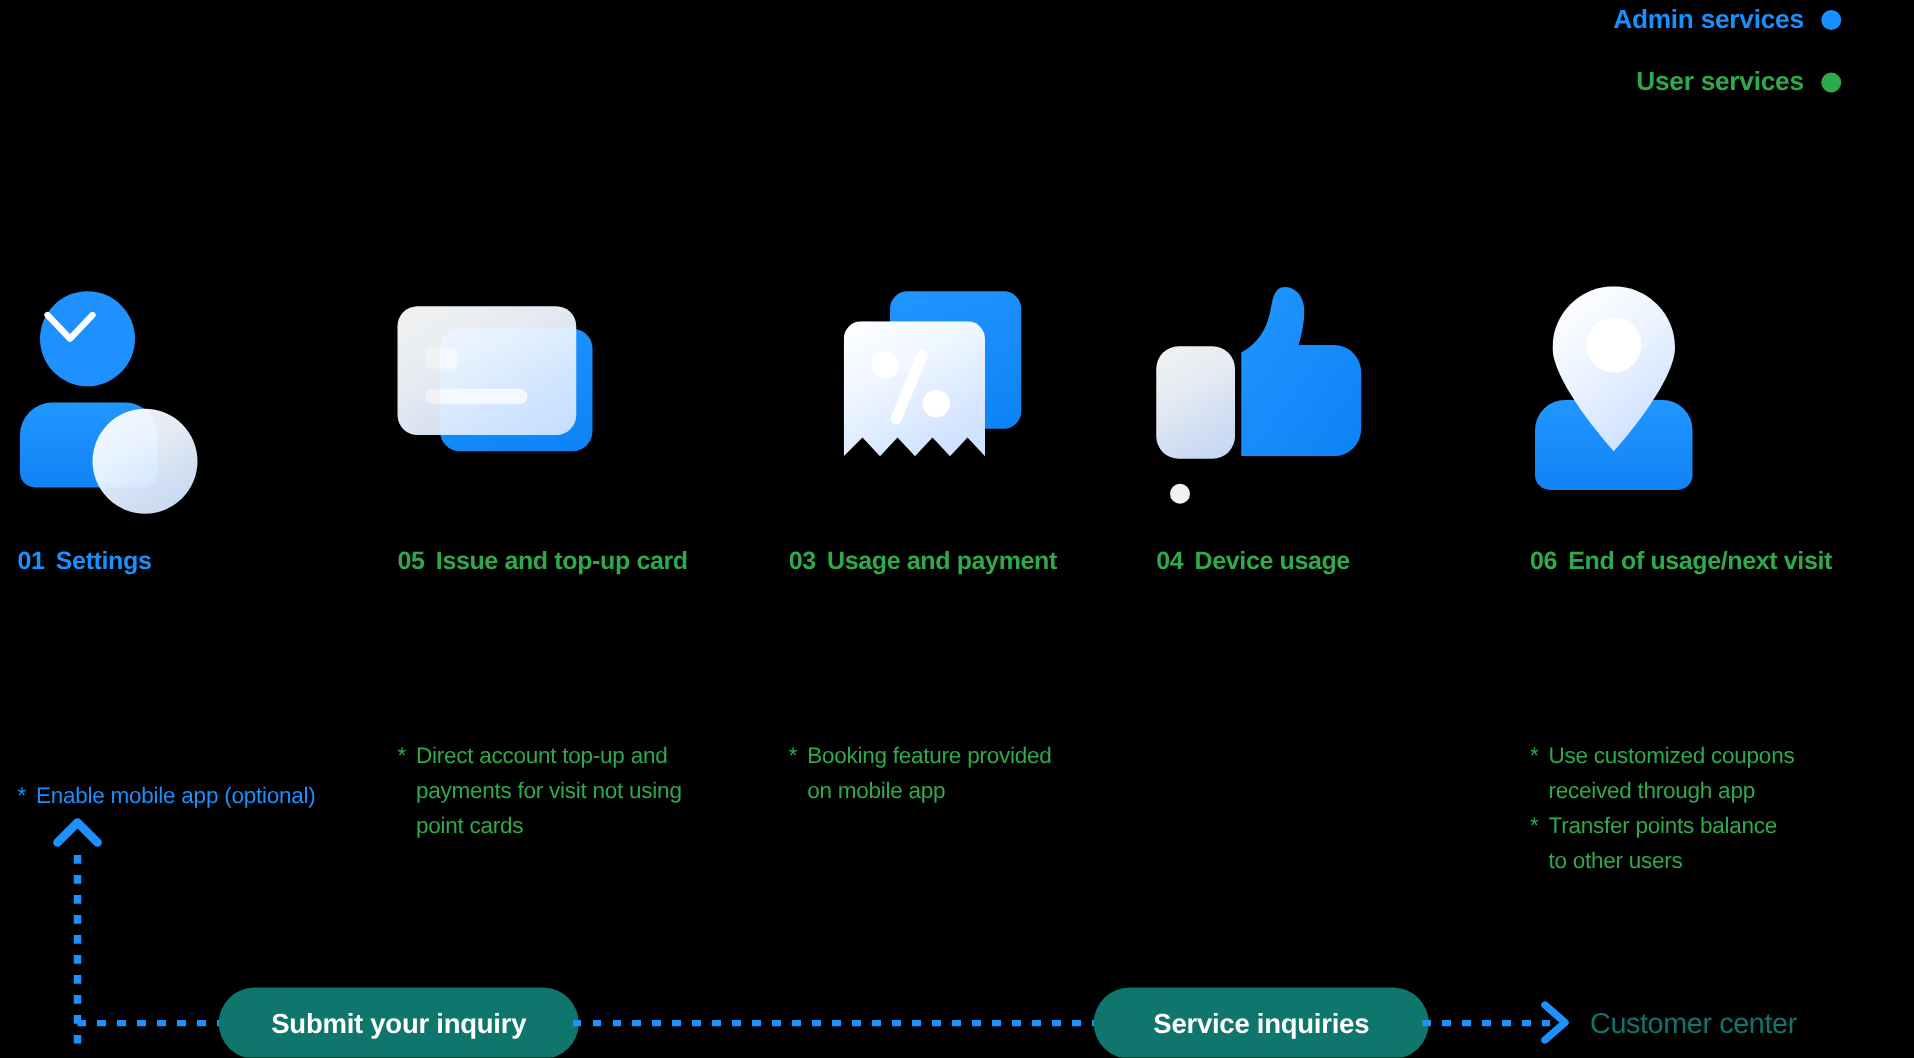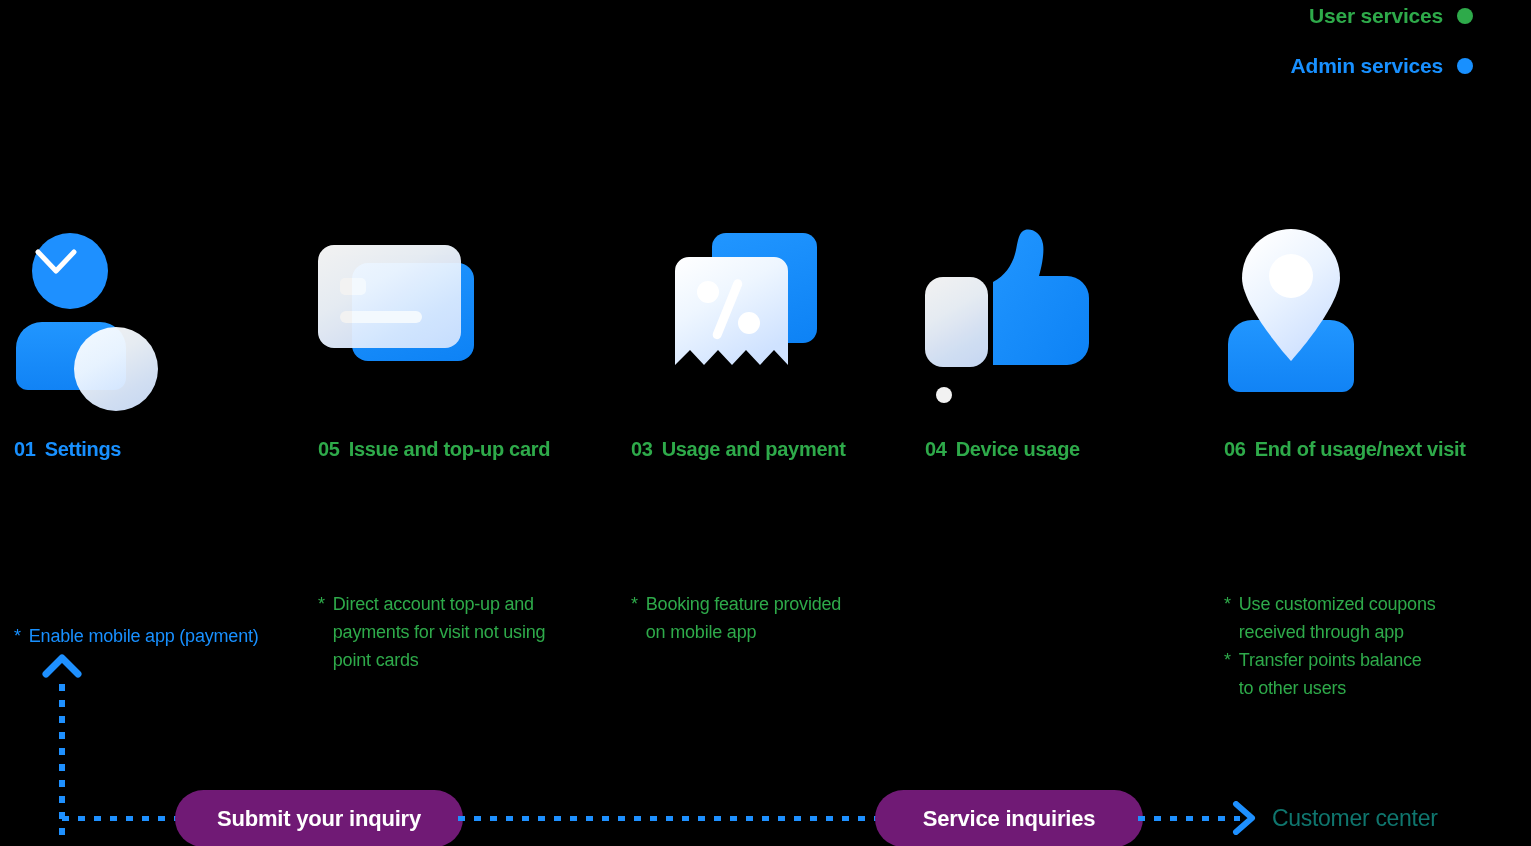--- a/index.html
+++ b/index.html
@@ -200,21 +200,21 @@
     width: 180px;
     height: 185px;
   }
 
   
   .pill {
     position: absolute;
     top: 790px;
     height: 57px;
     border-radius: 29px;
-    background: #701a75;
+    background: #0f766e;
     color: #ffffff;
     font-size: 22px;
     font-weight: 700;
     letter-spacing: -0.2px;
     display: flex;
     align-items: center;
     justify-content: center;
   }
   #pill-submit  { left: 175px; width: 288px; }
   #pill-service { left: 875px; width: 268px; text-align: right; }
@@ -245,26 +245,26 @@
     font-weight: 400;
     color: #0f766e;
     letter-spacing: -0.3px;
     white-space: nowrap;
   }
 </style>
 </head>
 <body>
 
 <div class="legend">
+  <div class="legend-row legend-admin">
+    <span class="legend-label">Admin services</span>
+    <span class="legend-dot"></span>
+  </div>
   <div class="legend-row legend-user">
     <span class="legend-label">User services</span>
-    <span class="legend-dot"></span>
-  </div>
-  <div class="legend-row legend-admin">
-    <span class="legend-label">Admin services</span>
     <span class="legend-dot"></span>
   </div>
 </div>
 
 <div class="step" id="step-1">
   <div class="step-icon">
     <div class="person-head"></div>
     <div class="person-body"></div>
     <div class="check-badge glass"></div>
     <svg class="check-mark" viewBox="0 0 42 26">
@@ -376,21 +376,21 @@
     <div class="note c-green">
       <span class="note-star">*</span>
       <span class="note-text">Transfer points balance
 to other users</span>
     </div>
   </div>
 </div>
 
 <div class="left-note">
   <span class="note-star">*</span>
-  <span class="note-text">Enable mobile app (payment)</span>
+  <span class="note-text">Enable mobile app (optional)</span>
 </div>
 
 <svg class="left-path" viewBox="0 0 180 185">
   <path d="M22 185 L22 28" fill="none" stroke="#1e90ff" stroke-width="6" stroke-dasharray="7 9" stroke-linecap="butt"></path>
   <path d="M6 24 L22 8 L38 24" fill="none" stroke="#1e90ff" stroke-width="7" stroke-linecap="round" stroke-linejoin="round"></path>
 </svg>
 
 <div class="dotline" id="dot-a"></div>
 
 <div class="pill" id="pill-submit">Submit your inquiry</div>

